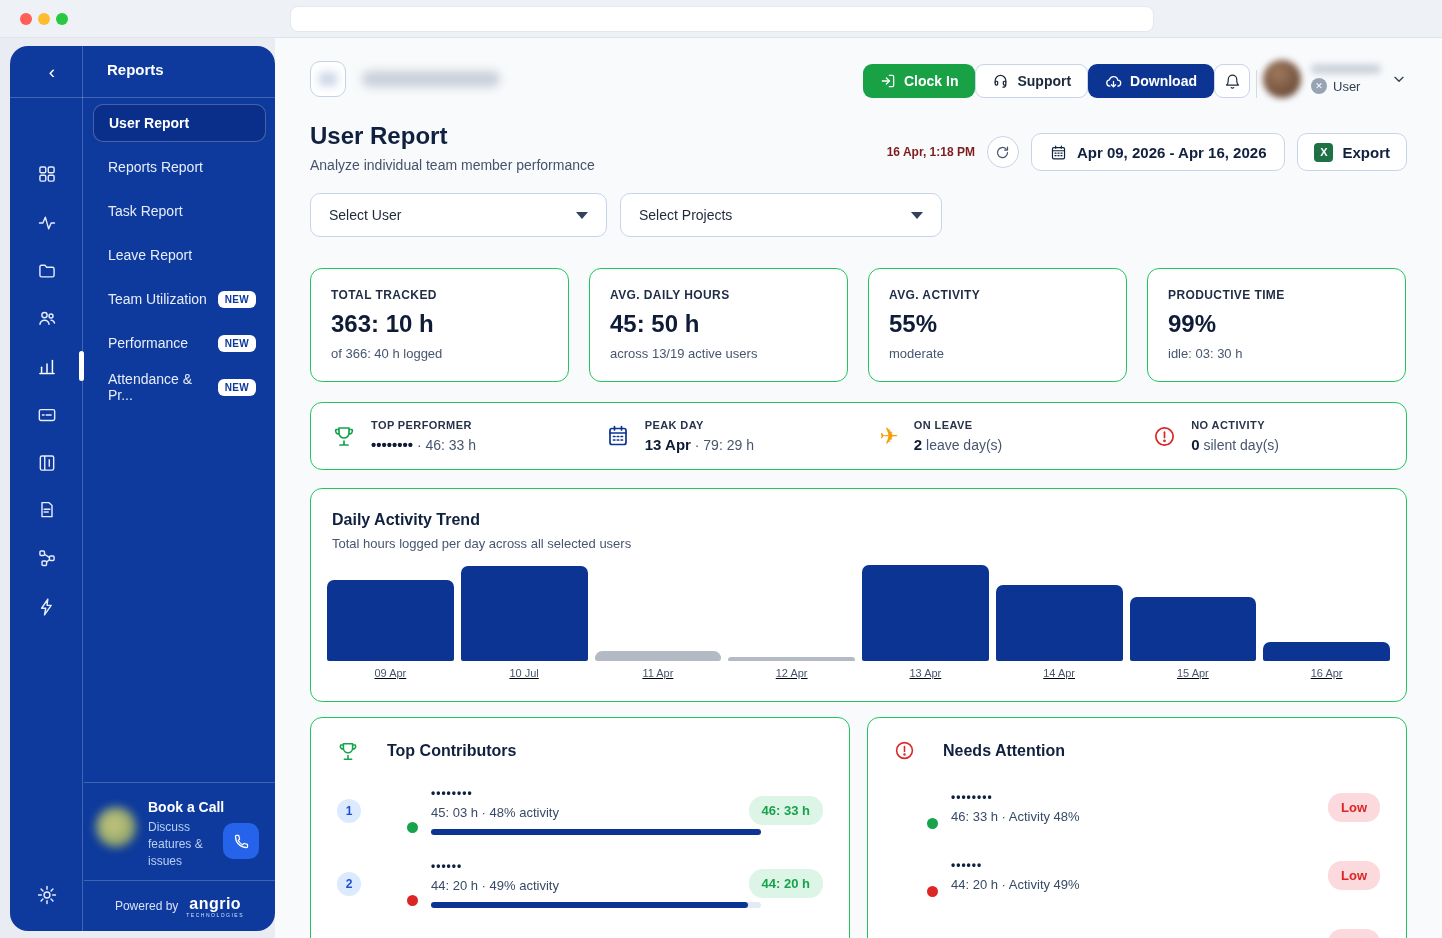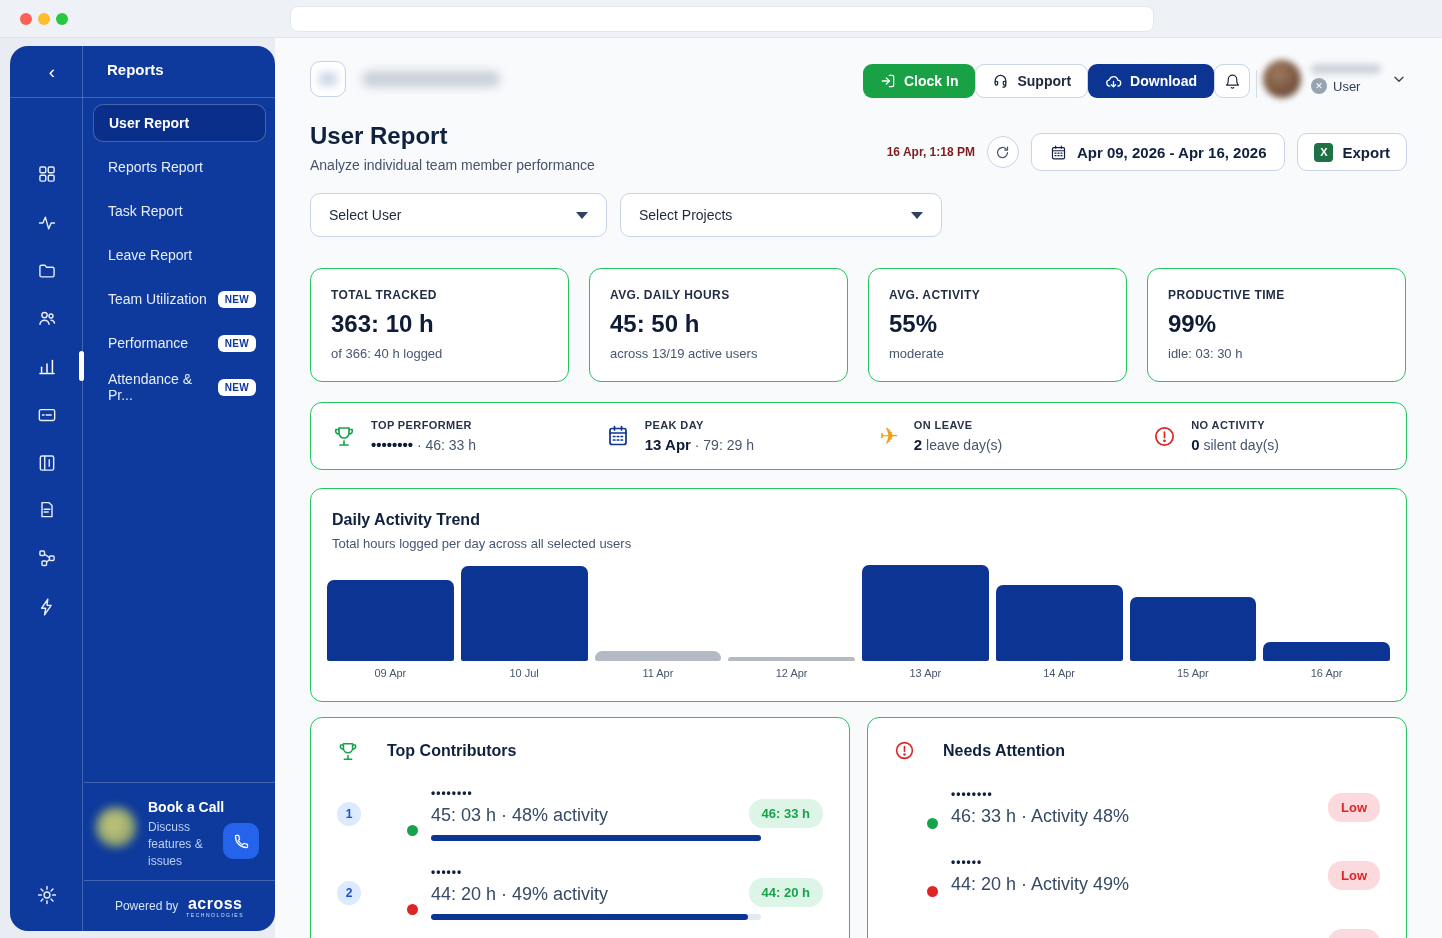--- a/index.html
+++ b/index.html
@@ -130,21 +130,21 @@
 
   
   .chart-card { top:450px; width:1097px; height:214px; padding:22px 16px 0 21px; }
   .chart-title { font-size:16px; font-weight:bold; color:#10213f; }
   .chart-sub { font-size:13px; color:#47566e; margin-top:7px; }
   .bars { position:absolute; left:16px; right:16px; top:76px; height:96px;
     display:flex; align-items:flex-end; gap:7px; }
   .bar-slot { flex:1; display:flex; flex-direction:column; justify-content:flex-end; height:96px; }
   .bar { width:100%; background:#0c3493; border-radius:7px 7px 2px 2px; }
   .bar.muted { background:#b3bac4; border-radius:8px 8px 3px 3px; }
-  .bar-labels { position:absolute; left:16px; right:16px; top:178px; display:flex; gap:7px; }
+  .bar-labels { position:absolute; left:16px; right:16px; top:178px; display:flex; gap:7px;text-decoration:underline; }
   .bar-label { flex:1; text-align:center; font-size:11px; color:#47566e; }
 
   
   .bottom { top:679px; display:flex; gap:17px; }
   .b-card { width:540px; height:300px; padding:22px 26px; }
   .b-title-row { display:flex; align-items:center; gap:28px; }
   .b-title { font-size:16px; font-weight:bold; color:#10213f; }
   .rows { margin-top:24px; display:flex; flex-direction:column; gap:24px; }
   .row { display:flex; align-items:center; gap:13px; }
   .rank { width:24px; height:24px; border-radius:50%; background:#dbeafe; color:#1d4ed8;
@@ -152,21 +152,21 @@
   .r-avatar { position:relative; width:44px; height:44px; border-radius:50%; flex:none; }
   .r-avatar .ava { width:100%; height:100%; border-radius:50%; filter:blur(5px); }
   .ava-a { background:radial-gradient(circle at 45% 40%, #9b8d80, #6e6258 75%); }
   .ava-b { background:radial-gradient(circle at 40% 35%, #9db6cf, #5d7d62 75%); }
   .ava-c { background:radial-gradient(circle at 45% 45%, #8da083, #5f7259 75%); }
   .dot { position:absolute; right:-2px; bottom:-2px; width:15px; height:15px;
     border-radius:50%; border:2.5px solid #fff; }
   .dot.green{ background:#16a34a; } .dot.red{ background:#dc2626; }
   .r-body { flex:1; min-width:0; }
   .r-name { font-size:12px; font-weight:bold; color:#10213f; letter-spacing:1px; }
-  .r-meta { font-size:18px; color:#374a66; margin-top:5px; }
+  .r-meta { font-size:13px; color:#374a66; margin-top:5px; }
   .track { margin-top:9px; width:330px; height:6px; background:#e4eaf4; border-radius:3px; }
   .fill { height:100%; background:#0c3493; border-radius:3px; }
   .pill { flex:none; font-size:13px; font-weight:bold; padding:7px 13px; border-radius:14px; }
   .pill-green { background:#dcf5e7; color:#17a34a; }
   .pill-red { background:#fbd9dd; color:#dc2626; }
 </style>
 </head>
 <body>
 
 <div class="topbar">
@@ -288,21 +288,21 @@
     <div class="bc-desc">Discuss features &amp; issues</div>
     <div class="bc-phone">
       <svg width="17" height="17" viewBox="0 0 24 24" fill="none" stroke="#fff" stroke-width="1.8">
           <path d="M7 3.5H4.8c-.7 0-1.3.6-1.3 1.3C3.5 13.6 10.4 20.5 19.2 20.5c.7 0 1.3-.6 1.3-1.3v-2.5c0-.6-.4-1-1-1.1-1.1-.1-2.2-.4-3.2-.8-.4-.2-.9-.1-1.2.2l-1.6 1.6c-2.6-1.4-4.7-3.5-6.1-6.1l1.6-1.6c.3-.3.4-.8.2-1.2-.4-1-.7-2.1-.8-3.2-.1-.6-.5-1-1.1-1z" stroke-linejoin="round"></path>
         </svg>
     </div>
   </div>
   <div class="powered">
     <span class="powered-label">Powered by</span>
     <span class="brand-wrap">
-      <div class="brand">across</div>
+      <div class="brand">angrio</div>
       <div class="brand-sub">TECHNOLOGIES</div>
     </span>
   </div>
 </div>
 
 <div class="main">
 
   <div class="content hdr">
     <div class="menu-btn">
       <div class="menu-blur"></div>

